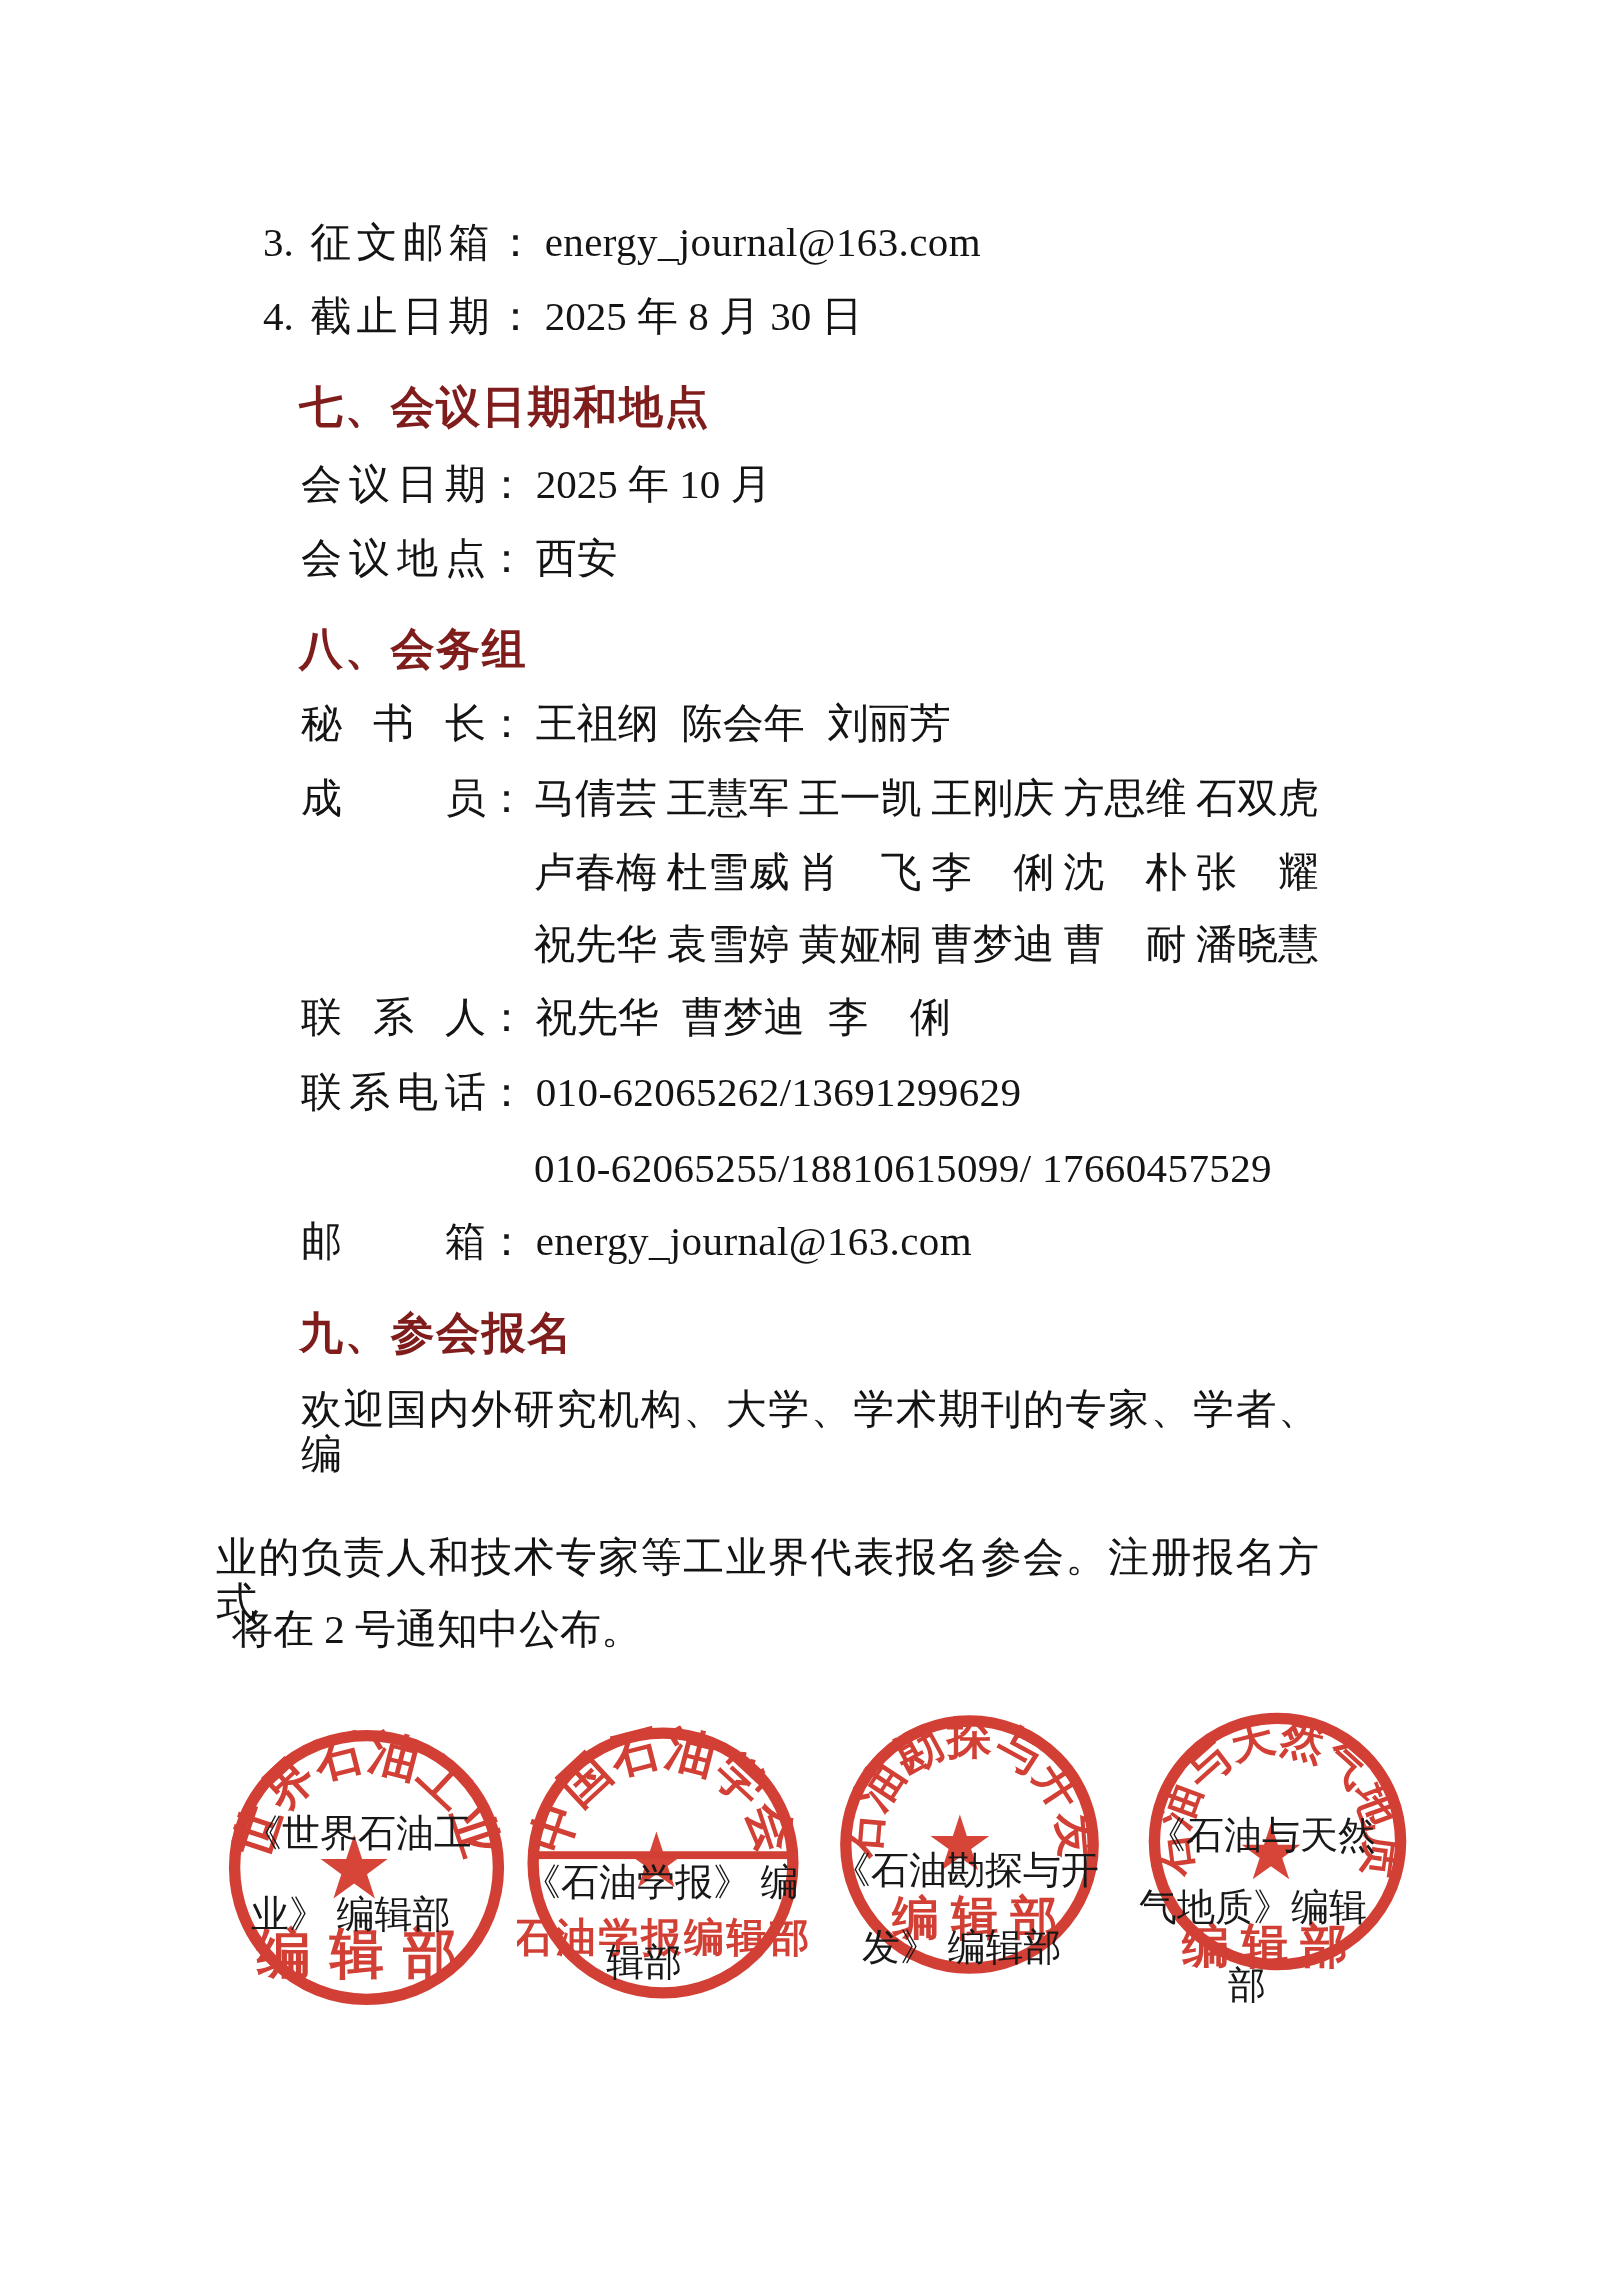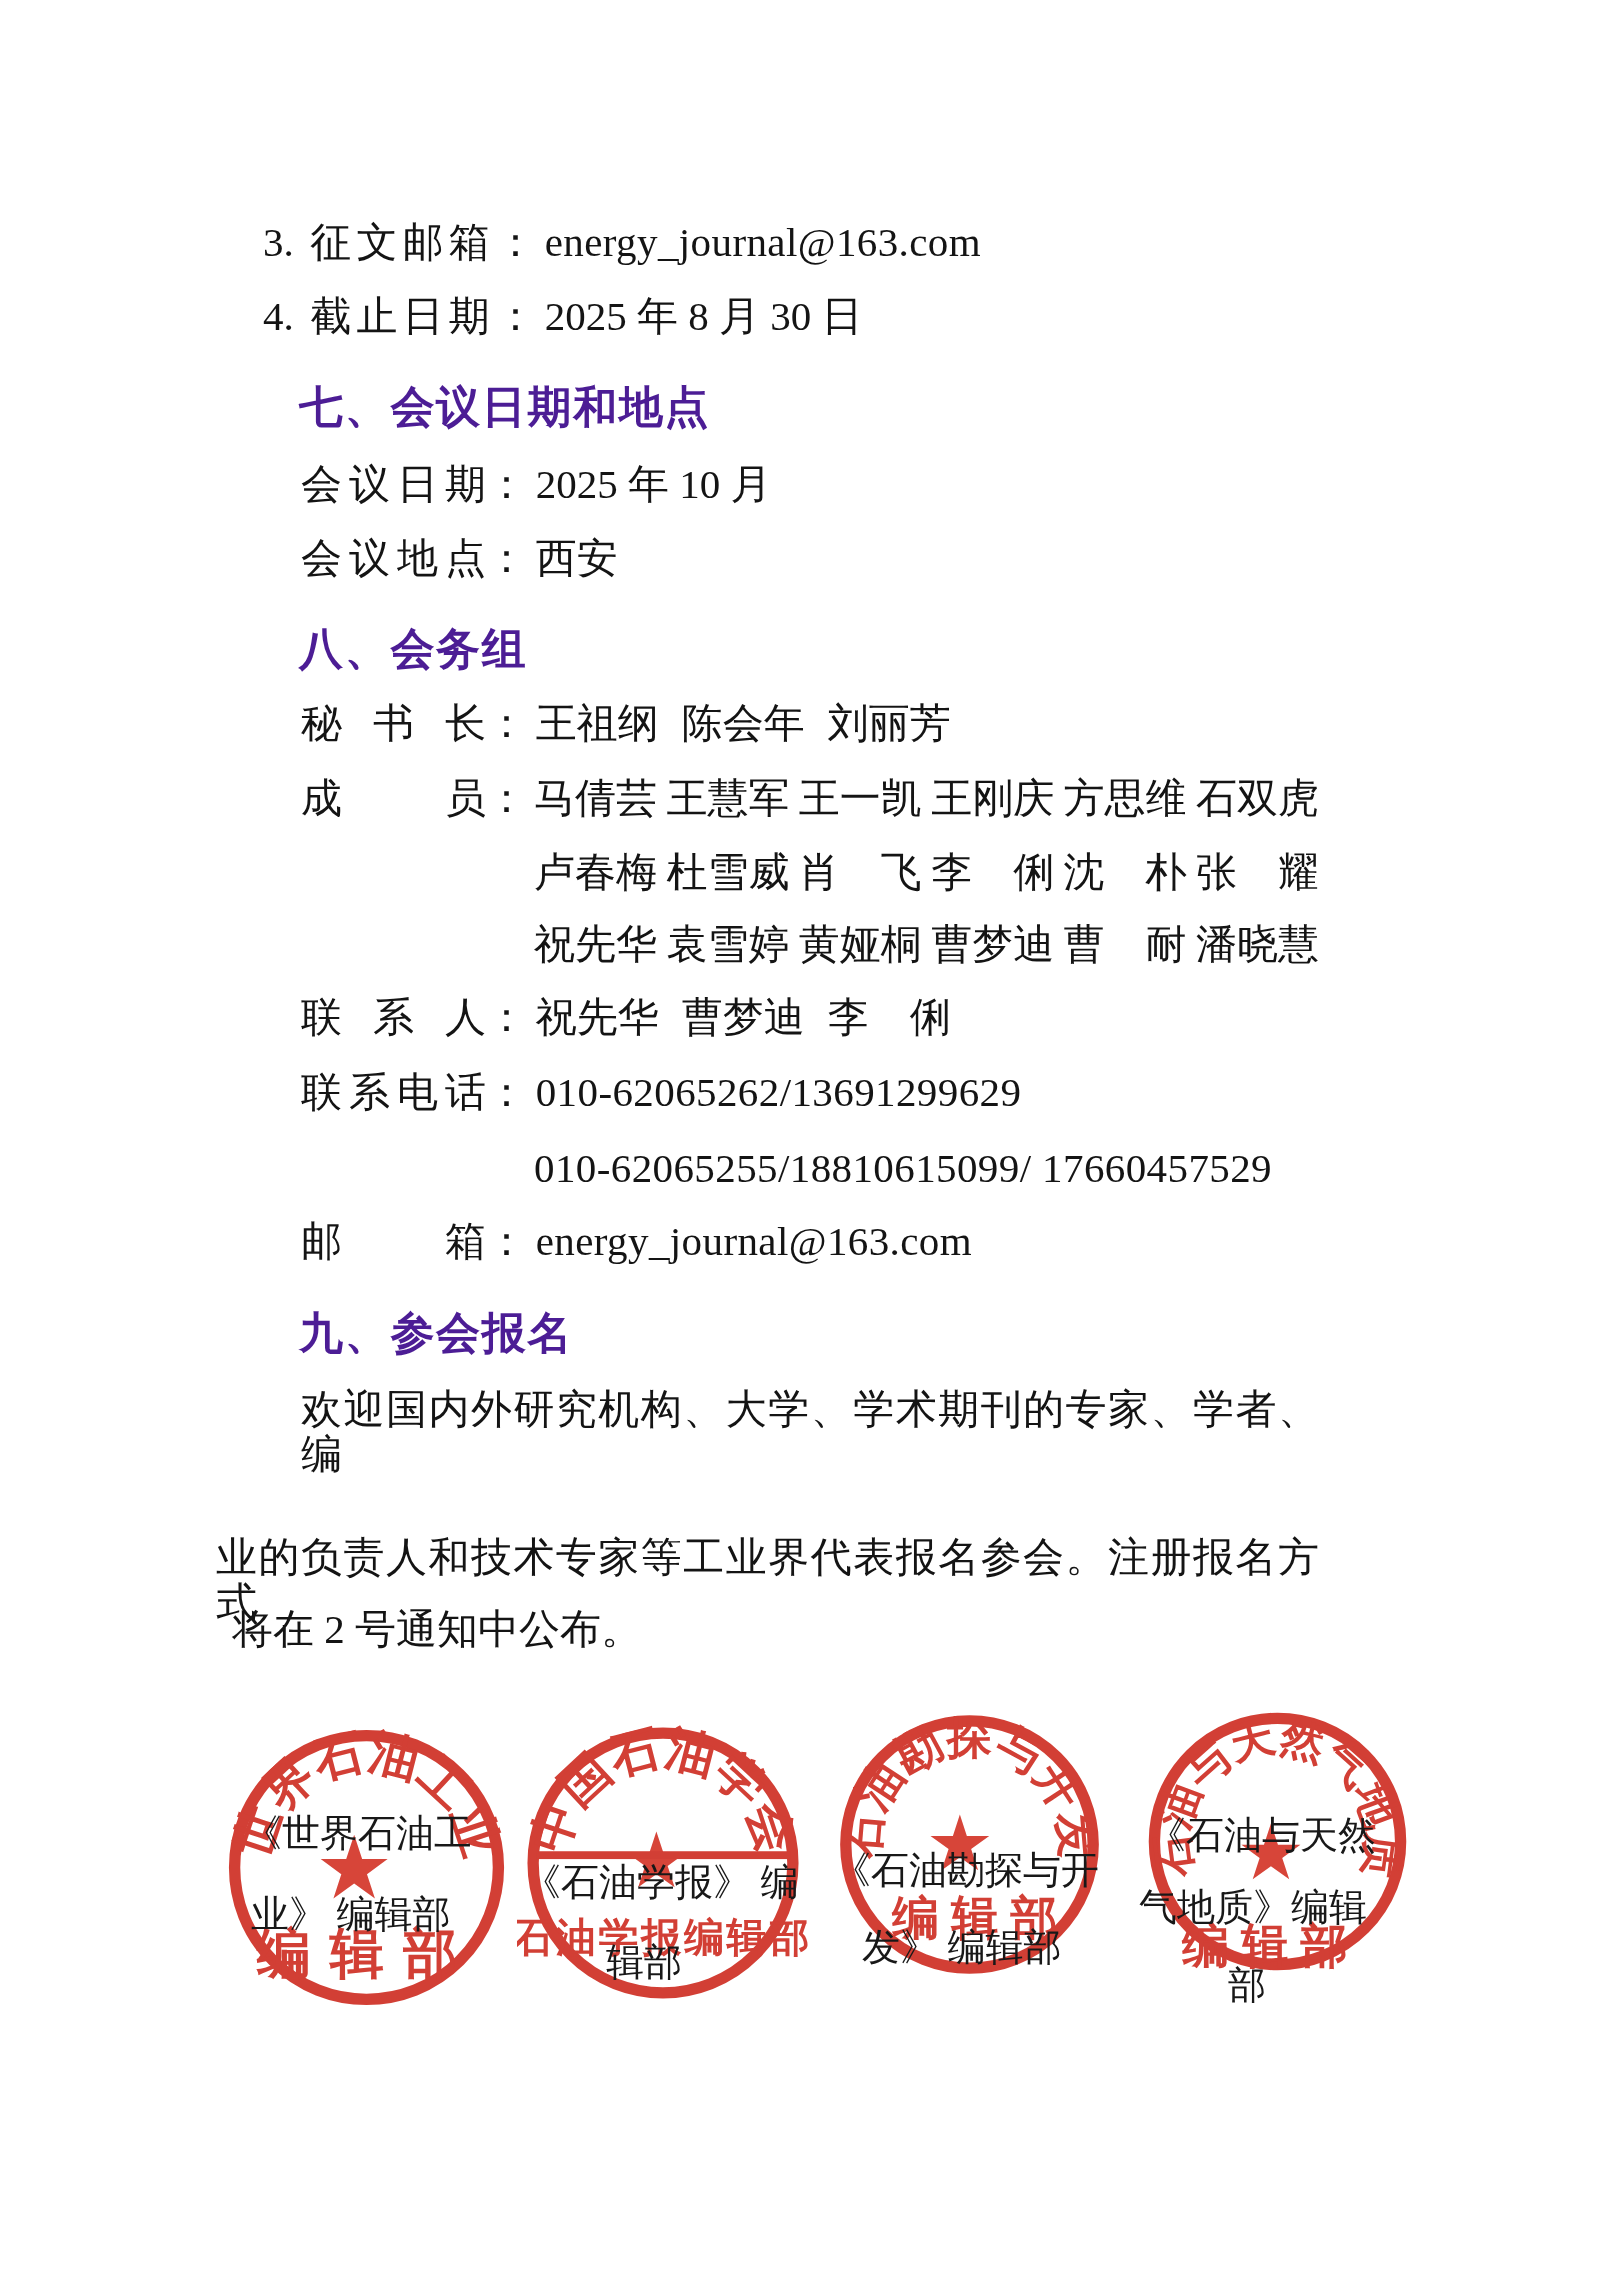--- a/index.html
+++ b/index.html
@@ -2,21 +2,21 @@
 <html style="font-size:14px"><head>
 <meta charset="utf-8">
 <style>
   html,body{margin:0;padding:0;background:#e8e8e8;}
   .page{
     position:relative;width:1624px;height:2295px;background:#ffffff;
     font-family:"Liberation Serif","DejaVu Serif",serif;color:#141414;
     overflow:hidden;
   }
   .line{position:absolute;white-space:pre;font-size:41px;line-height:45px;color:#141414;}
-  .h{font-family:"DejaVu Sans","Liberation Sans",sans-serif;font-weight:700;font-size:44px;letter-spacing:1.7px;color:#4c1d95;}
+  .h{font-family:"DejaVu Sans","Liberation Sans",sans-serif;font-weight:700;font-size:44px;letter-spacing:1.7px;color:#7f1d1d;}
   .num{display:inline-block;min-width:35px;}
   .itemlabel{letter-spacing:5.2px;margin-left:12.2px;margin-top:24px;}
   .lab{display:inline-flex;justify-content:space-between;width:185px;vertical-align:baseline;}
   .colon{display:inline-block;}
   .val{margin-left:8.7px;}
   .latin{letter-spacing:0.4px;}
   .namegap > span{margin-right:23px;}
   .flexnames{position:absolute;left:534px;width:785px;display:flex;justify-content:space-between;font-size:41px;line-height:45px;white-space:pre;}
   .para{position:absolute;font-size:41px;line-height:45px;text-align:justify;text-align-last:justify;text-justify:inter-character;white-space:normal;}
   .para.last{text-align:right;text-align-last:left;margin-left:16px;}

